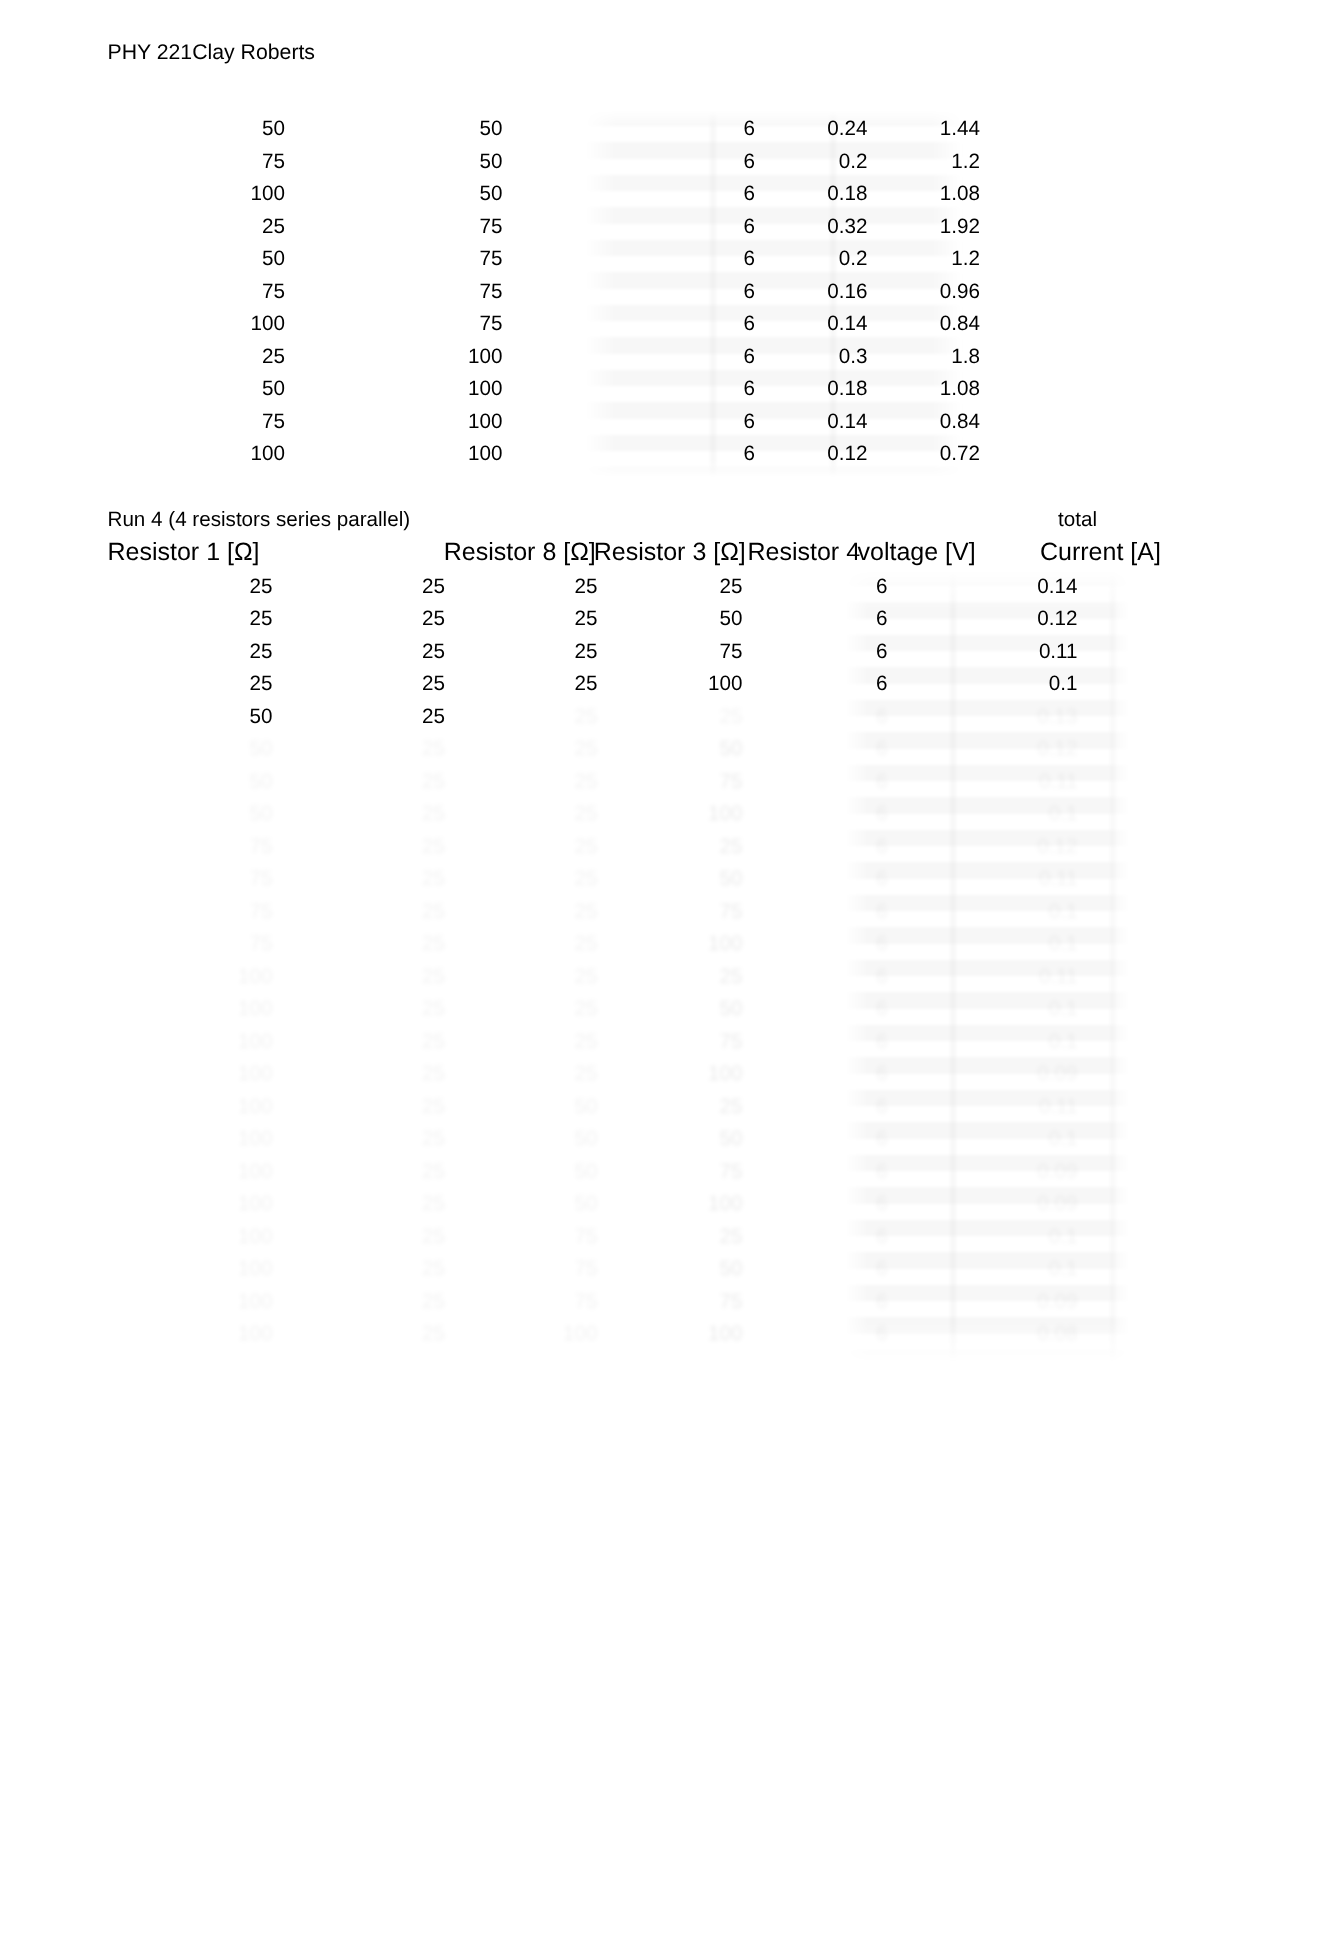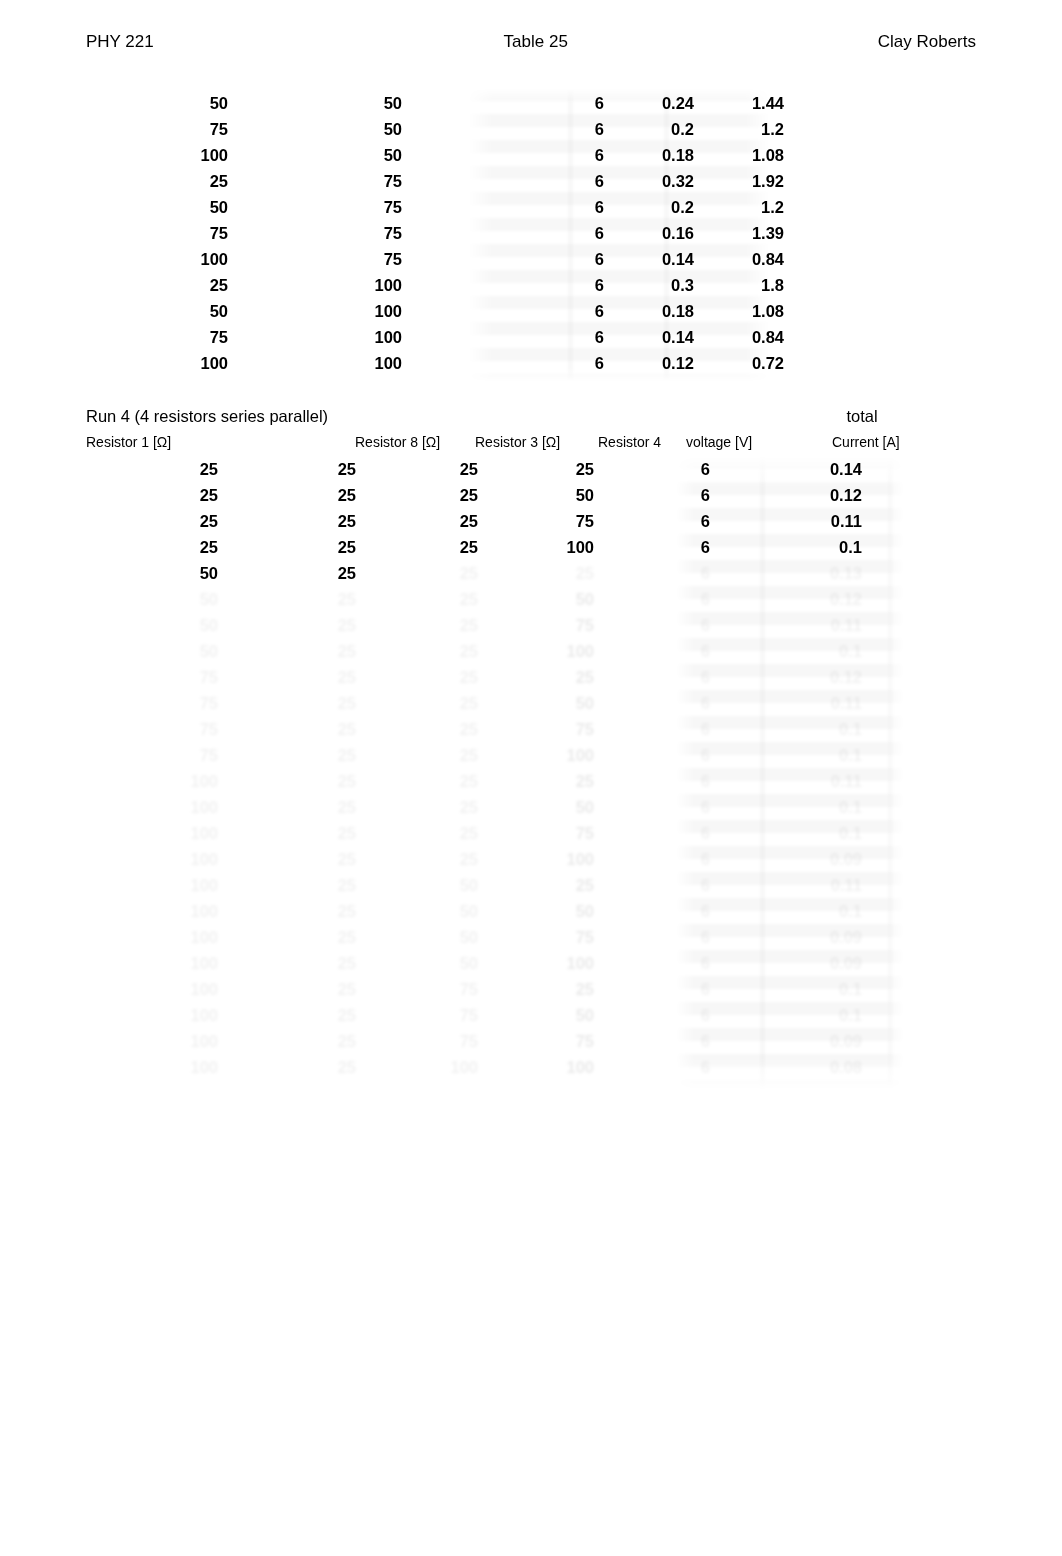--- a/index.html
+++ b/index.html
@@ -41,21 +41,20 @@
     position: absolute;
     font-size: 16.5px;
     line-height: 26px;
   }
   .srow {
     display: flex;
     height: 26px;
     align-items: center;
     position: relative;
     z-index: 2;
-    font-weight: bold;
   }
   .cell {
     box-sizing: border-box;
     white-space: nowrap;
   }
   .num   { text-align: right; }
 
   
   #table-one { left: 86px; top: 90px; width: 890px; }
   #table-one .c-r1 { width: 170px; padding-right: 28px; }
@@ -111,21 +110,21 @@
   }
   #run4-title .t-left  { flex: 0 0 auto; }
   #run4-title .t-total { position: absolute; left: 648px; width: 256px; text-align: center; }
 
   #run4-headers {
     position: absolute;
     left: 86px;
     top: 429px;
     width: 890px;
     height: 26px;
-    font-size: 14px;
+    font-size: 20px;
     line-height: 26px;
   }
   #run4-headers .h {
     position: absolute;
     white-space: nowrap;
     top: 0;
   }
   #run4-headers .h1 { left: 0px; }
   #run4-headers .h2 { left: 269px; }
   #run4-headers .h3 { left: 389px; text-align: center; }
@@ -151,21 +150,20 @@
     filter: blur(1.5px);
   }
 </style>
 </head>
 <body>
 
 <div class="page">
 
   <div class="doc-header">
     <span class="hdr-left">PHY 221</span>
-    <span class="hdr-center">Table 25</span>
     <span class="hdr-right">Clay Roberts</span>
   </div>
 
   <div class="shade" id="shade-one">
     <div class="shade-col-div" style="left:100px"></div>
     <div class="shade-col-div" style="left:196px"></div>
   </div>
 
   <div class="sheet" id="table-one">
       <div class="srow">
@@ -207,21 +205,21 @@
         <span class="cell num c-v">6</span>
         <span class="cell num c-i">0.2</span>
         <span class="cell num c-p">1.2</span>
       </div>
       <div class="srow">
         <span class="cell num c-r1">75</span>
         <span class="cell num c-r2">75</span>
         <span class="cell c-gap"></span>
         <span class="cell num c-v">6</span>
         <span class="cell num c-i">0.16</span>
-        <span class="cell num c-p">1.39</span>
+        <span class="cell num c-p">0.96</span>
       </div>
       <div class="srow">
         <span class="cell num c-r1">100</span>
         <span class="cell num c-r2">75</span>
         <span class="cell c-gap"></span>
         <span class="cell num c-v">6</span>
         <span class="cell num c-i">0.14</span>
         <span class="cell num c-p">0.84</span>
       </div>
       <div class="srow">

